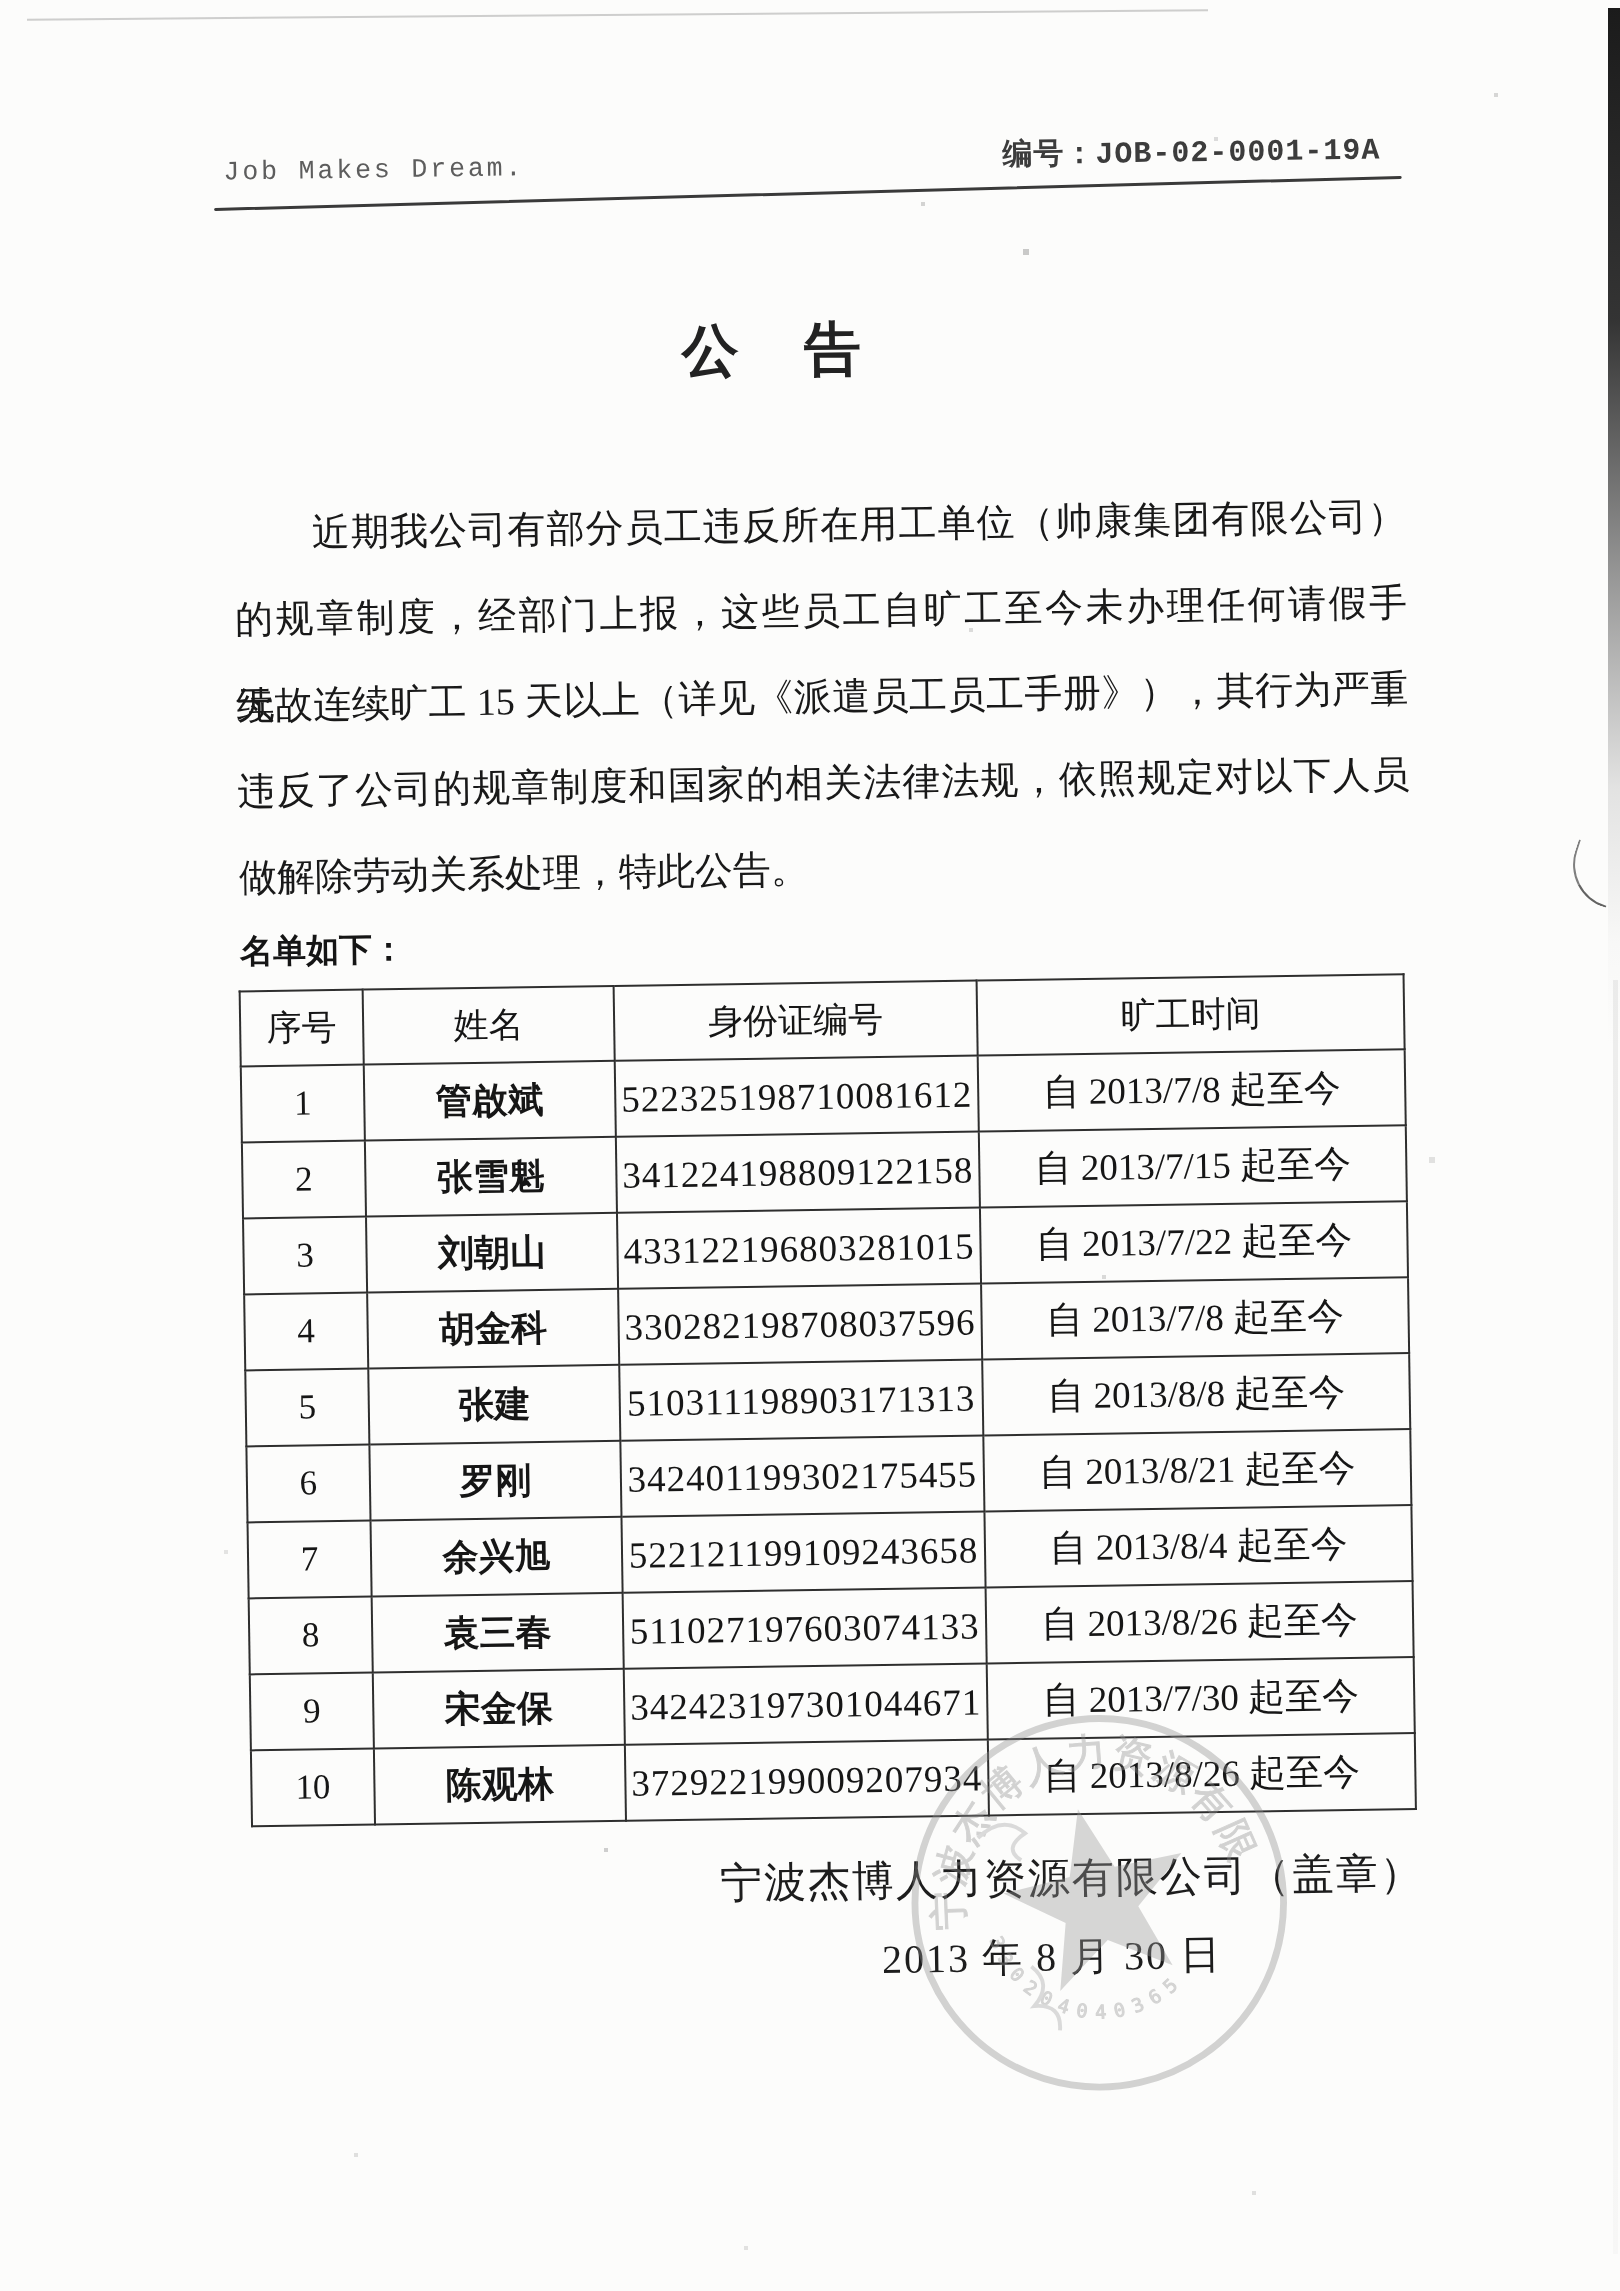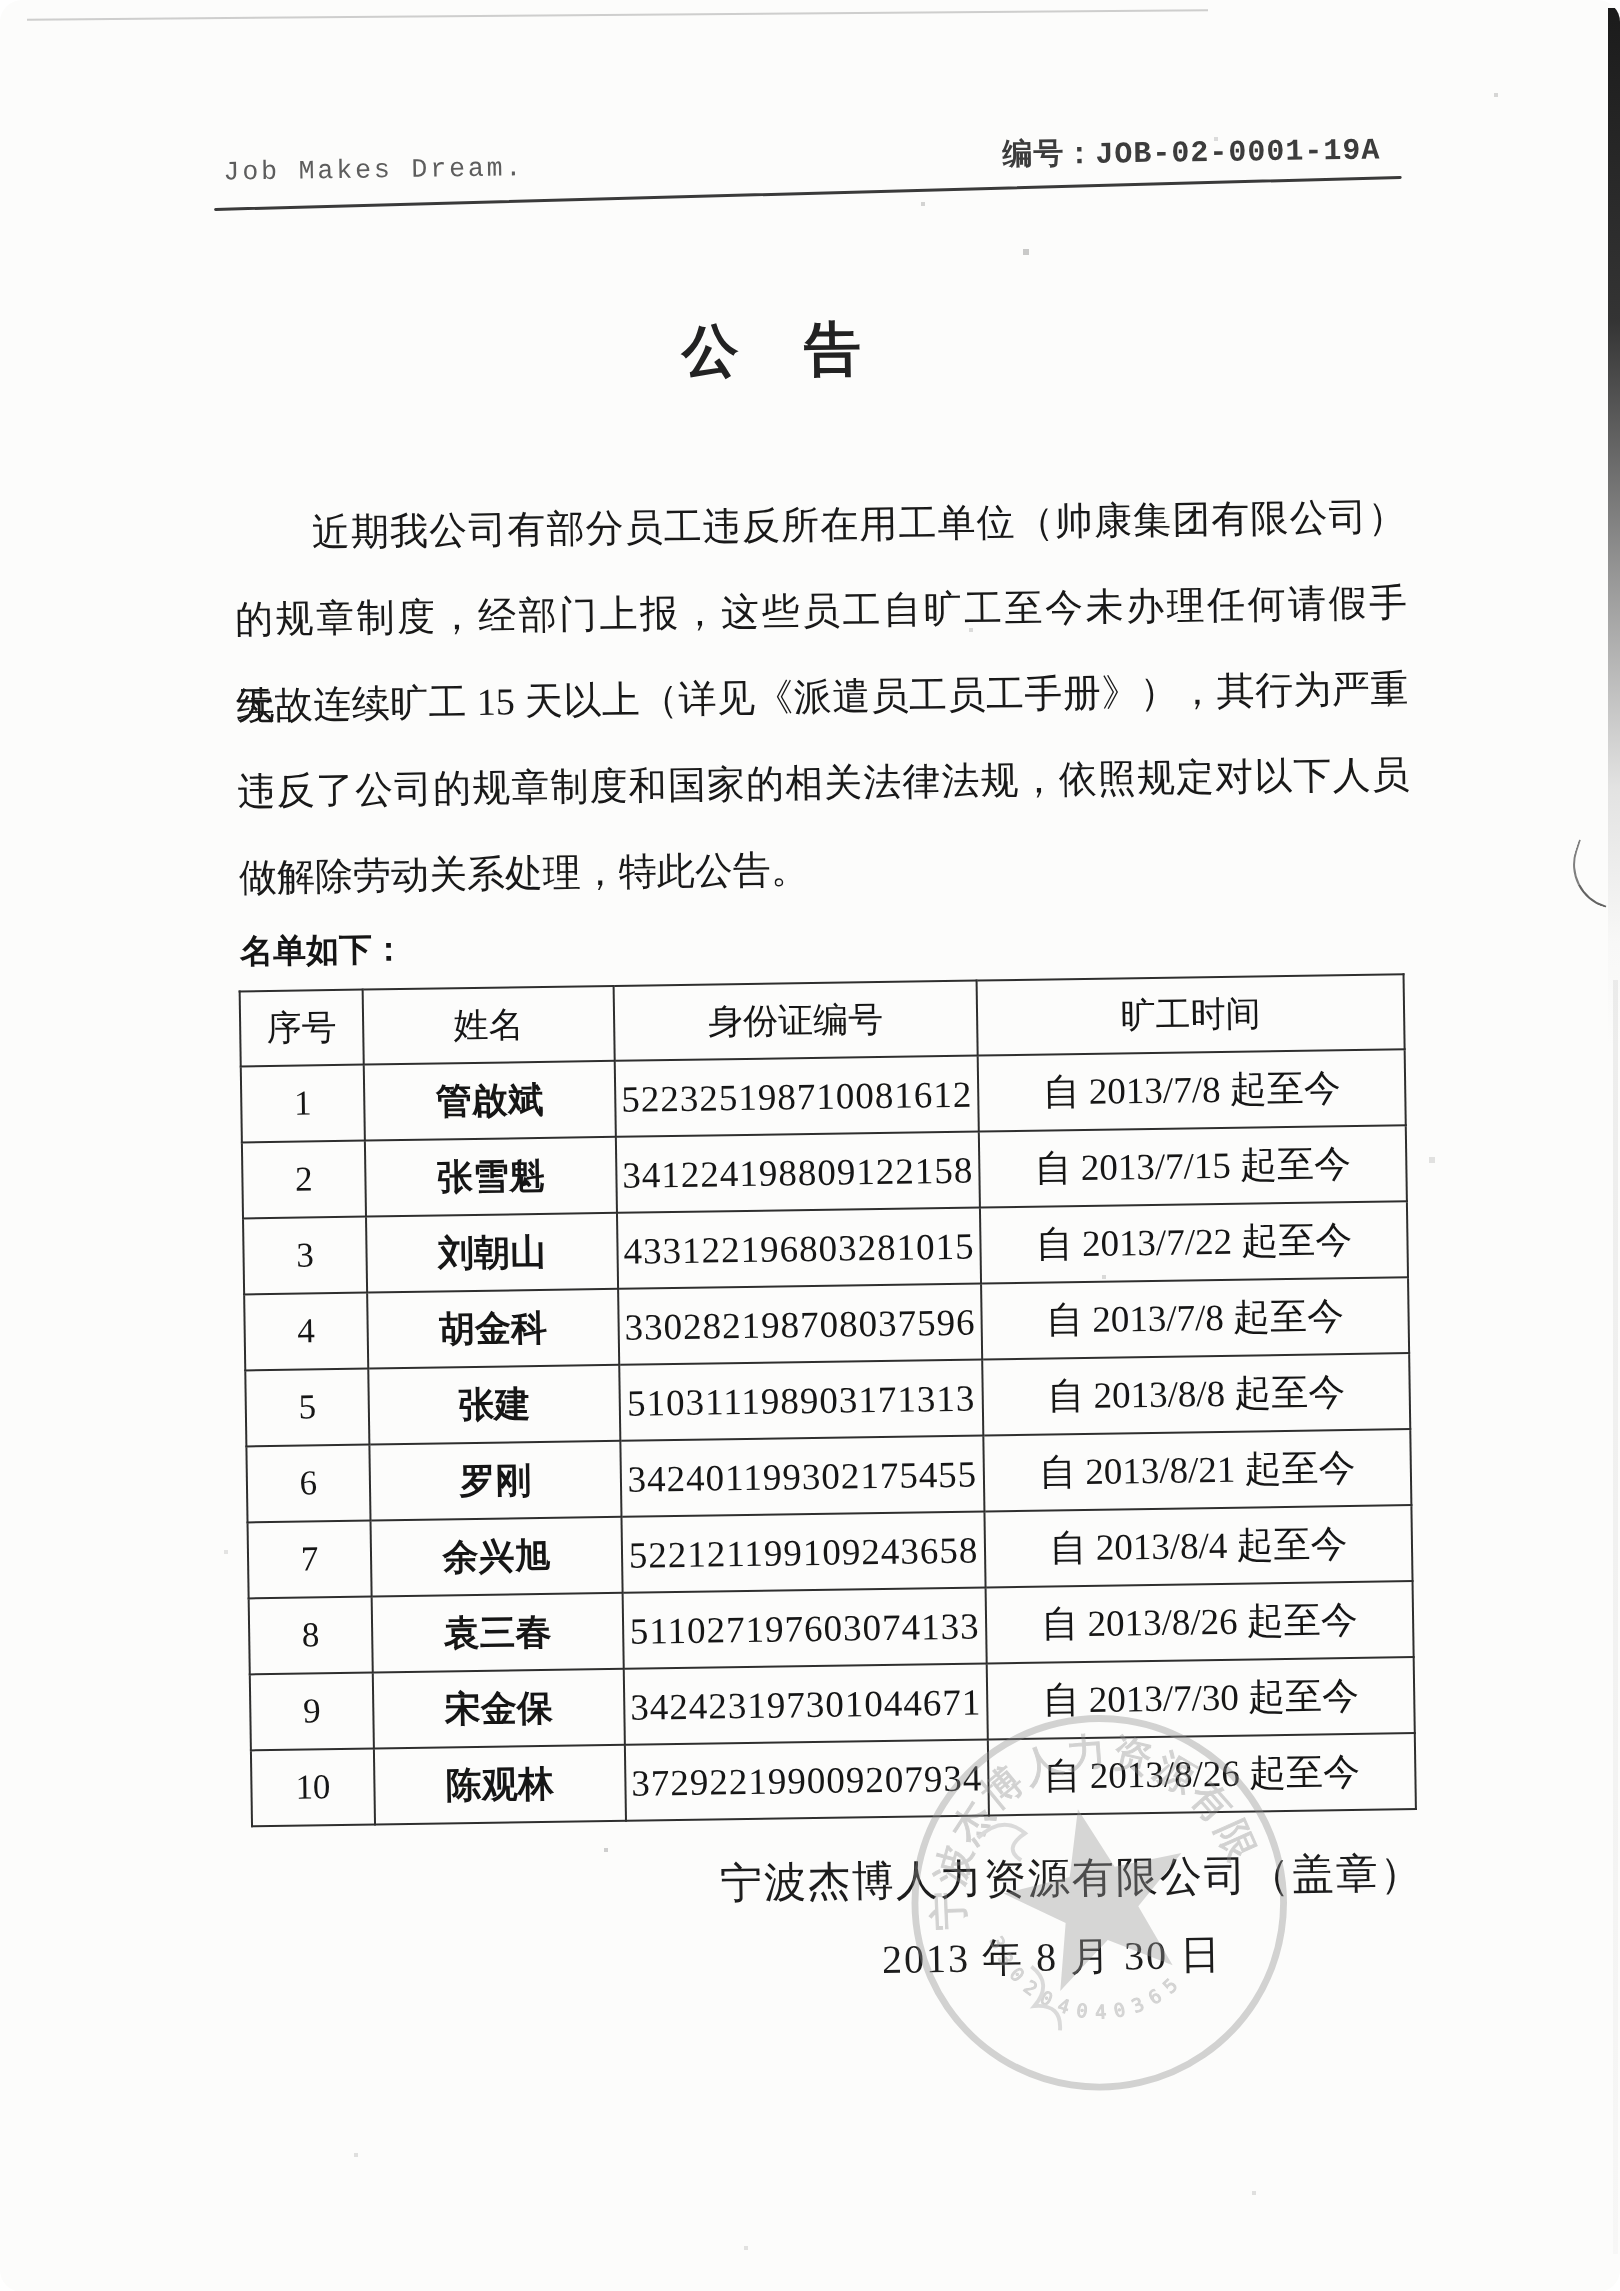--- a/index.html
+++ b/index.html
@@ -1,21 +1,20 @@
 <!DOCTYPE html>
 <html><head>
 <meta charset="utf-8">
 <style>
   html,body{margin:0;padding:0;background:#ffffff;}
   .page{
     position:relative;width:1620px;height:2292px;overflow:hidden;
     background:#fcfcfb;
     font-family:"Liberation Serif","DejaVu Serif",serif;
     color:#1c1c1c;
-    border-radius:22px;
   }
   
   .edge-right{
     position:absolute;right:0;top:7.8px;width:11.8px;height:1039px;
     background:linear-gradient(to bottom,
       rgba(15,15,15,.95) 0%,rgba(30,30,30,.9) 30%,rgba(70,70,70,.55) 55%,
       rgba(150,150,150,.25) 75%,rgba(200,200,200,.08) 90%,transparent 100%);
   }
   .edge-right-low{
     position:absolute;right:2px;top:980px;width:4.9px;height:1274px;

